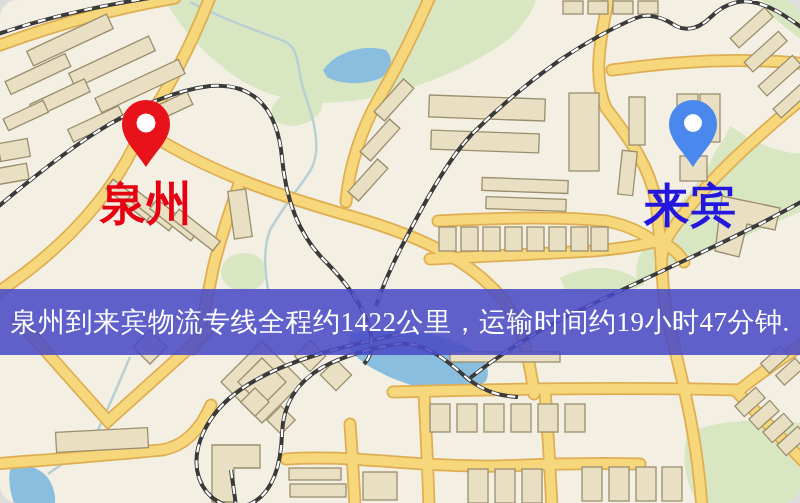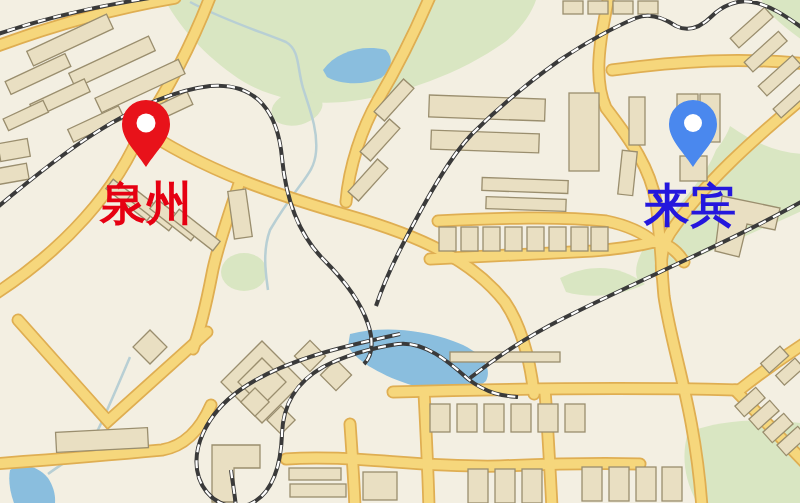--- a/index.html
+++ b/index.html
@@ -1,18 +1,19 @@
 <!DOCTYPE html>
 <html><head>
 <meta charset="utf-8">
 <style>
   html,body { margin:0; padding:0; background:#dddddd; }
   .screen {
     position:relative; width:800px; height:503px; overflow:hidden;
     font-family:"Liberation Serif", serif;
+    border-radius:18px;
   }
   .map-svg { position:absolute; left:0; top:0; width:800px; height:503px; display:block; }
   .banner {
     position:absolute; left:0; top:289px; width:800px; height:66px;
     background:rgba(73,75,197,0.87);
     display:flex; align-items:center; justify-content:center;
   }
   .banner span {
     color:#ffffff; font-size:27px; letter-spacing:0.5px; white-space:nowrap;
     font-family:"Liberation Serif", serif;
@@ -229,13 +230,16 @@
     </g>
     <text class="city-label" x="146" y="219" text-anchor="middle" fill="#e60012">泉州</text>
 
     <g transform="translate(693,167)">
       <path d="M0,0 C-12,-18 -24,-28 -24,-43 A24,24 0 1 1 24,-43 C24,-28 12,-18 0,0 Z" fill="#4a88ee"></path>
       <circle cx="0" cy="-44" r="9" fill="#ffffff"></circle>
     </g>
     <text class="city-label" x="690" y="221" text-anchor="middle" fill="#2417dd">来宾</text>
   </svg>
 
+  <div class="banner">
+    <span>泉州到来宾物流专线全程约1422公里，运输时间约19小时47分钟.</span>
+  </div>
 </div>
 
 </body></html>

